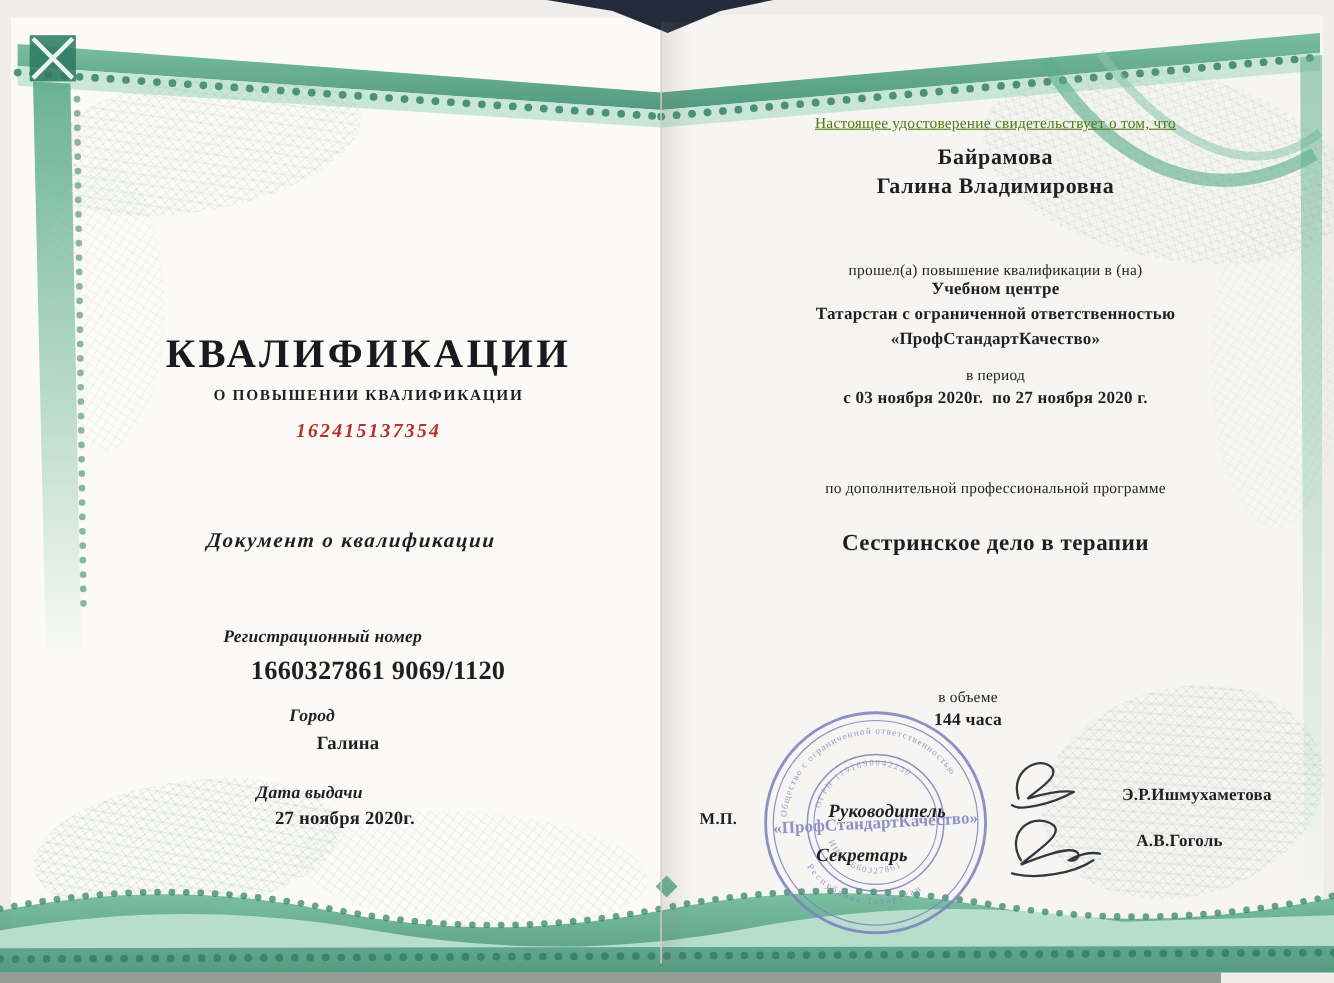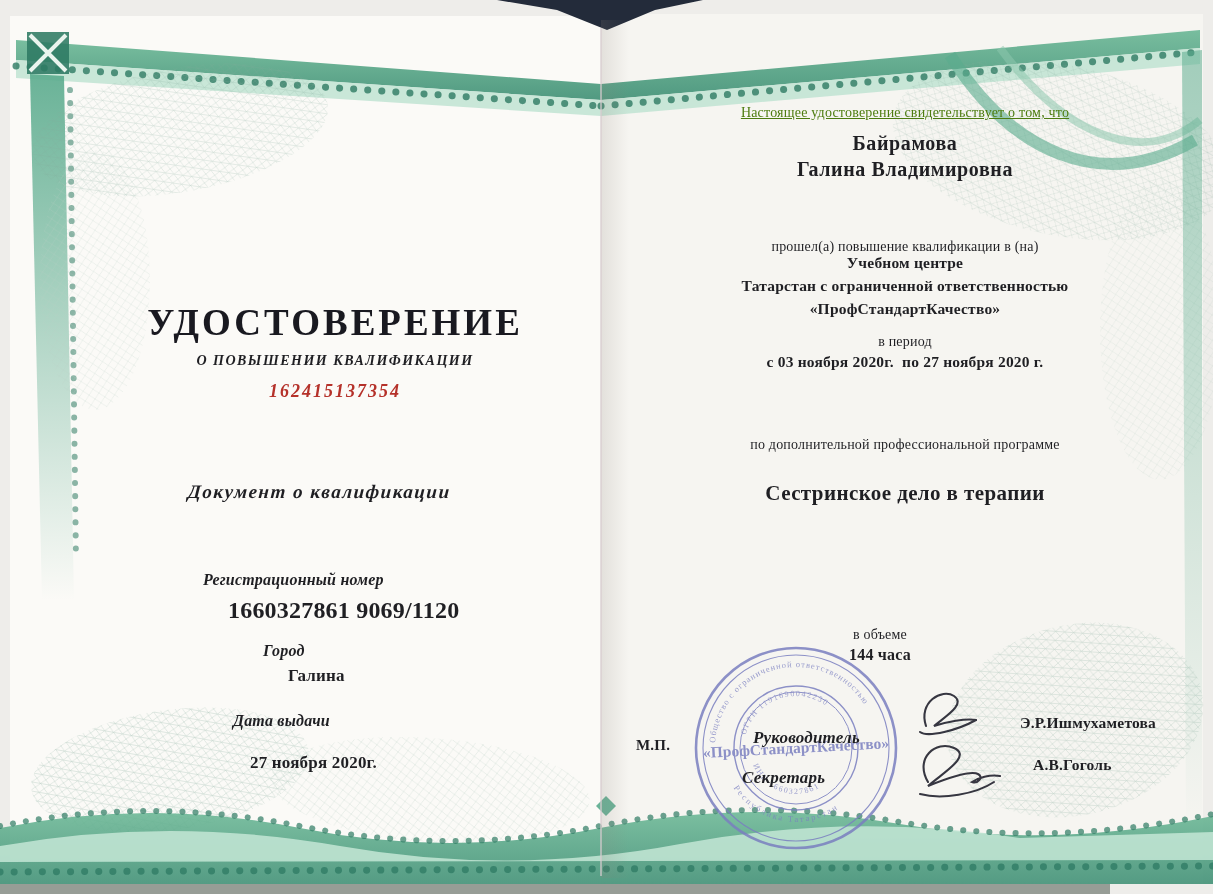--- a/index.html
+++ b/index.html
@@ -91,34 +91,34 @@
     <path d="M0,828 Q150,798 300,828 T600,828 T900,824 T1213,816 L1213,884 L0,884 Z" fill="url(#gBand)" opacity=".88"></path>
     <path d="M0,846 Q170,816 340,846 T680,844 T1020,838 L1213,832 L1213,860 L0,862 Z" fill="#bfe3d2" opacity=".9"></path>
     <path d="M0,826 Q150,796 300,826 T600,826 T900,822 T1213,814" stroke="#2e7a63" stroke-width="6" stroke-linecap="round" stroke-dasharray="0.1 13" fill="none" opacity=".7"></path>
     <path d="M0,872 L1213,866" stroke="#2e7a63" stroke-width="7" stroke-linecap="round" stroke-dasharray="0.1 14" fill="none" opacity=".75"></path>
     <polygon points="596,806 606,796 616,806 606,816" fill="#5aab8d" opacity=".9"></polygon>
 
     <rect x="601" y="20" width="28" height="858" fill="url(#foldShadow)"></rect>
     <line x1="601" y1="28" x2="601" y2="876" stroke="#d8ccd0" stroke-width="1.6" opacity=".8"></line>
   </svg>
 
-  <div class="abs lp ctr txt title-main b" style="top:300px;z-index:2;">УДОСТОВЕРЕНИЕ</div>
-  <div class="abs lp ctr txt title-sub b" style="top:352px;z-index:2;font-style:italic;">О ПОВЫШЕНИИ КВАЛИФИКАЦИИ</div>
+  <div class="abs lp ctr txt title-main b" style="top:300px;z-index:2;">КВАЛИФИКАЦИИ</div>
+  <div class="abs lp ctr txt title-sub b" style="top:352px;z-index:2;">О ПОВЫШЕНИИ КВАЛИФИКАЦИИ</div>
   <div class="abs lp ctr txt serial b i" style="top:380px;z-index:2;color:#b5312a;">162415137354</div>
 
   <div class="abs txt doc-type b i" style="left:188px;top:480px;z-index:2;">Документ о квалификации</div>
 
   <div class="abs txt small-label b i" style="left:203px;top:570px;z-index:2;">Регистрационный номер</div>
   <div class="abs txt value-bold b" style="left:228px;top:595px;z-index:2;">1660327861 9069/1120</div>
 
   <div class="abs txt small-label b i" style="left:263px;top:641px;z-index:2;">Город</div>
   <div class="abs txt value-bold b" style="left:288px;top:665px;z-index:2;font-size:17px;">Галина</div>
 
   <div class="abs txt small-label b i" style="left:233px;top:711px;z-index:2;">Дата выдачи</div>
-  <div class="abs txt value-bold b" style="left:250px;top:752px;z-index:2;font-size:17px;text-align:right;">27 ноября 2020г.</div>
+  <div class="abs txt value-bold b" style="left:250px;top:733px;z-index:2;font-size:17px;text-align:right;">27 ноября 2020г.</div>
 
   <div class="abs rp ctr txt intro" style="top:104px;z-index:2;">Настоящее удостоверение свидетельствует о том, что</div>
   <div class="abs rp ctr txt name b" style="top:131px;z-index:2;">Байрамова</div>
   <div class="abs rp ctr txt name b" style="top:157px;z-index:2;">Галина Владимировна</div>
 
   <div class="abs rp ctr txt body-sm" style="top:238px;z-index:2;">прошел(а) повышение квалификации в (на)</div>
   <div class="abs rp ctr txt body-bold b" style="top:253px;z-index:2;">Учебном центре</div>
   <div class="abs rp ctr txt body-bold b" style="top:276px;z-index:2;">Татарстан с ограниченной ответственностью</div>
   <div class="abs rp ctr txt body-bold b" style="top:299px;z-index:2;">«ПрофСтандартКачество»</div>
 

